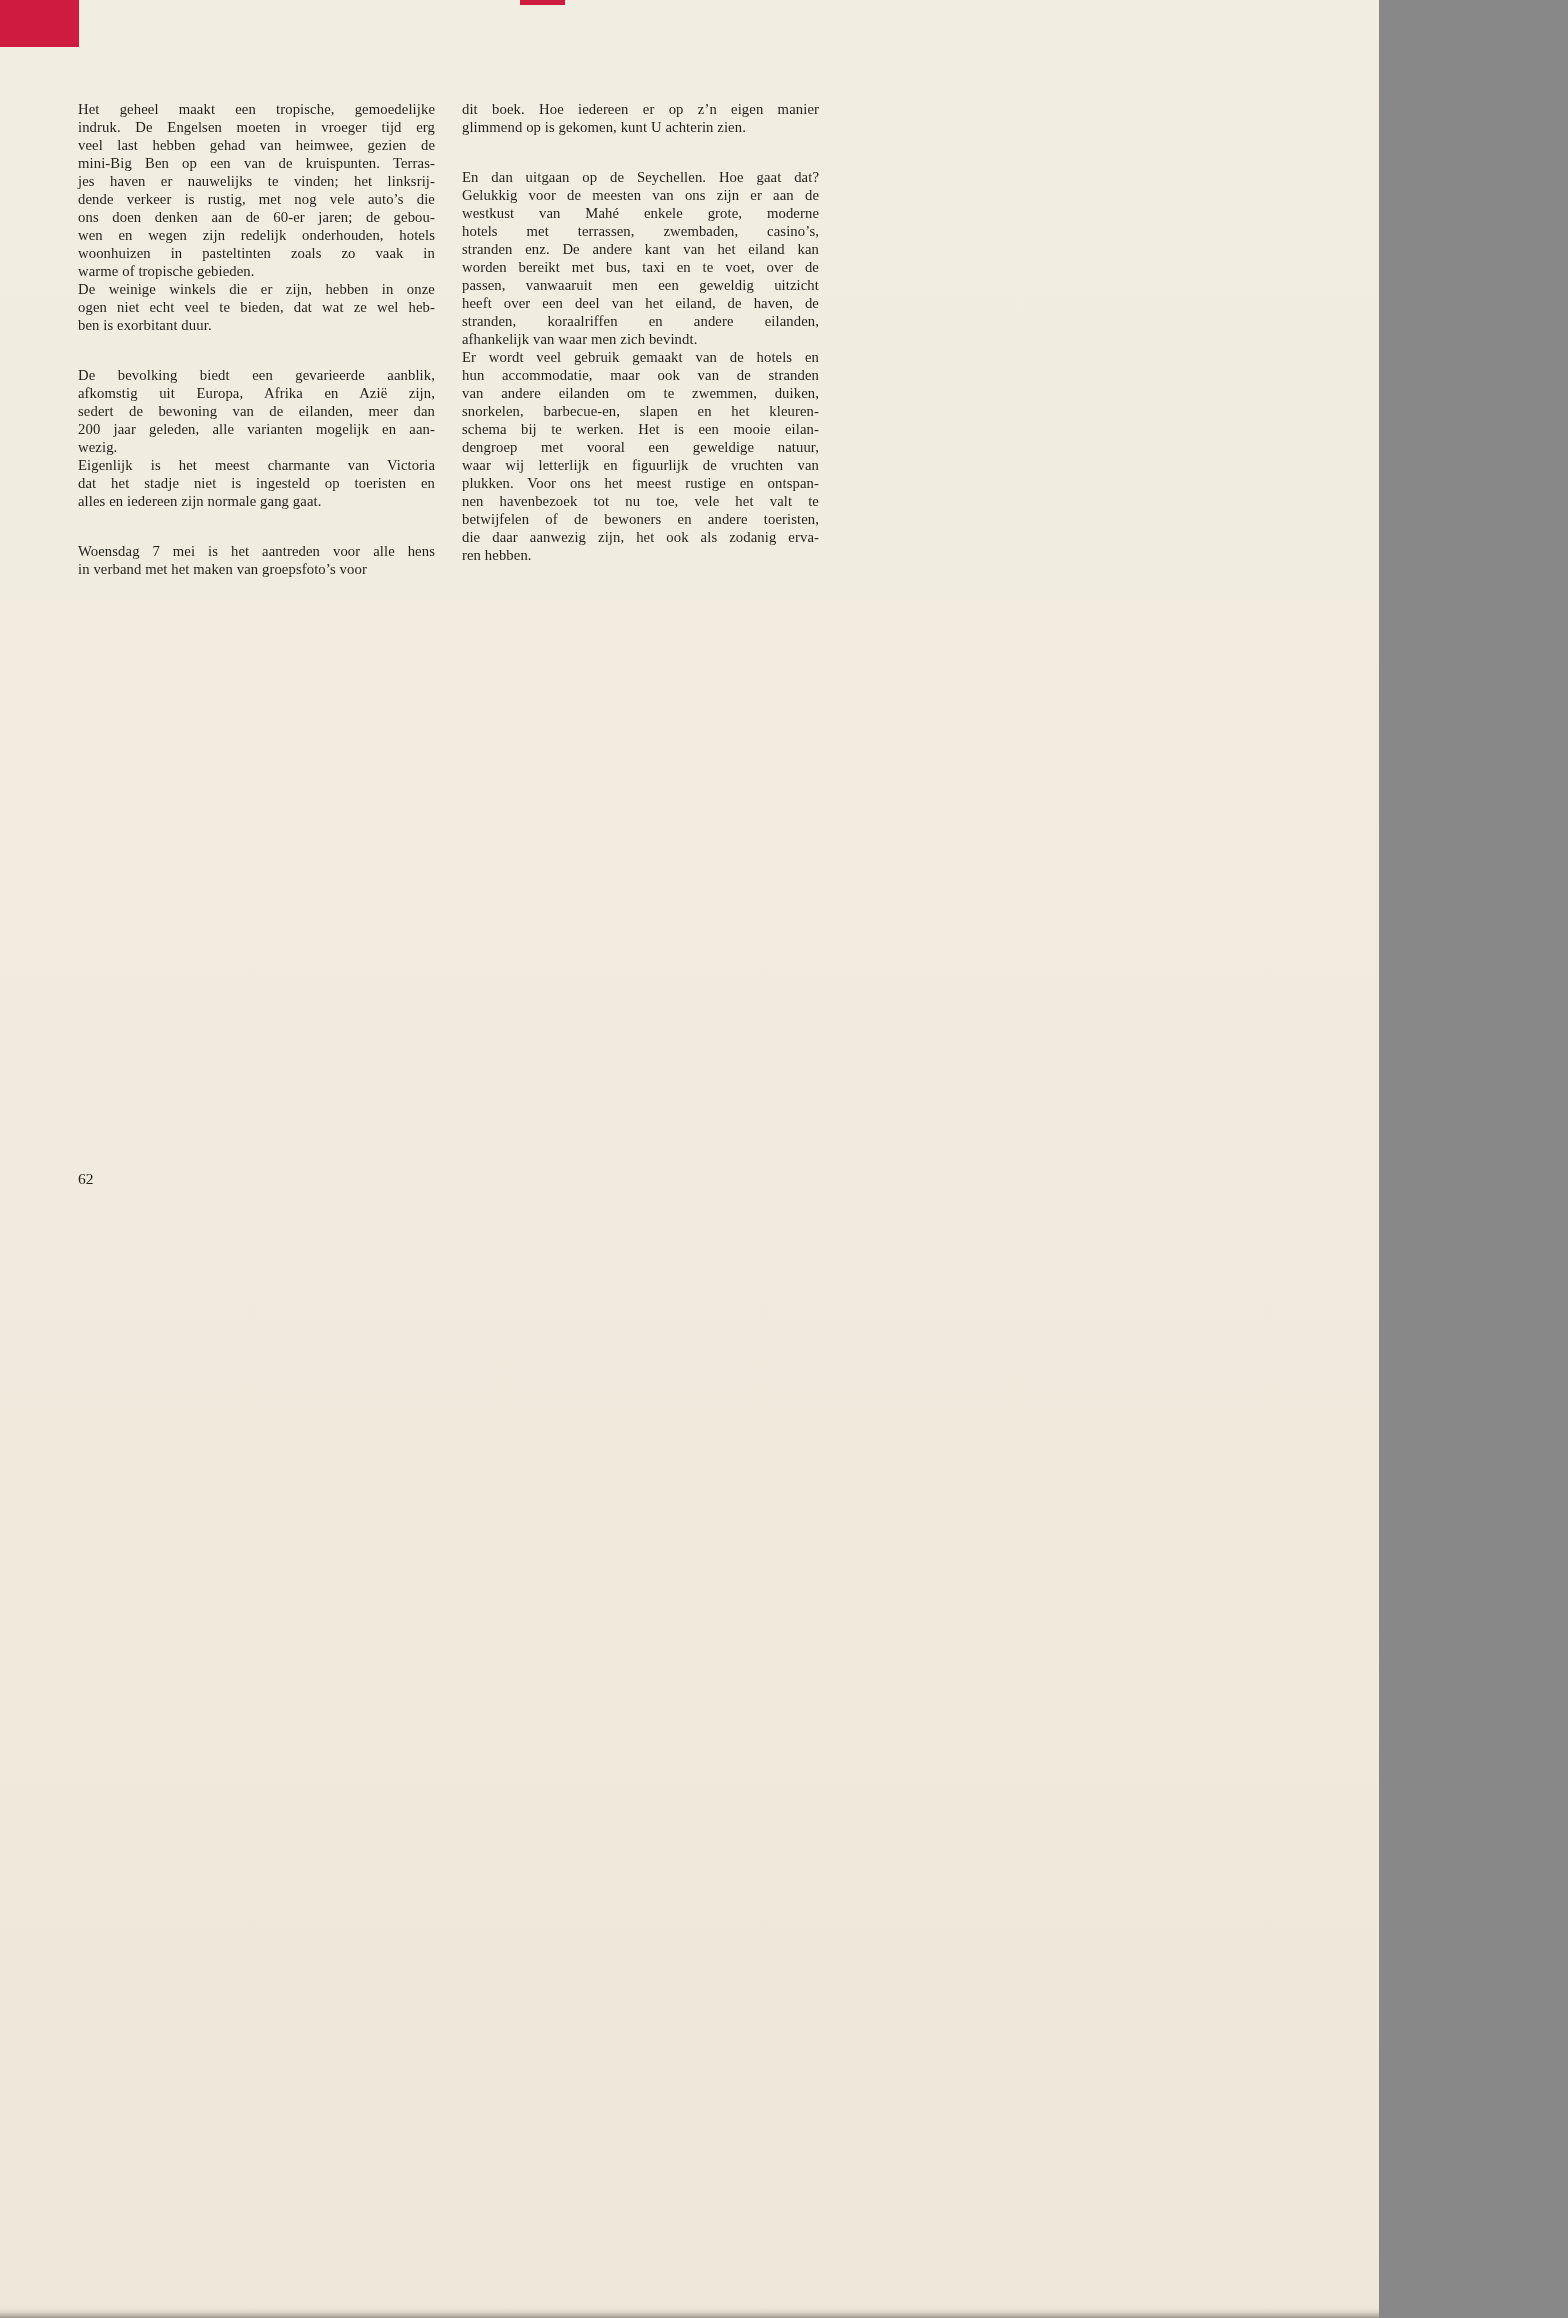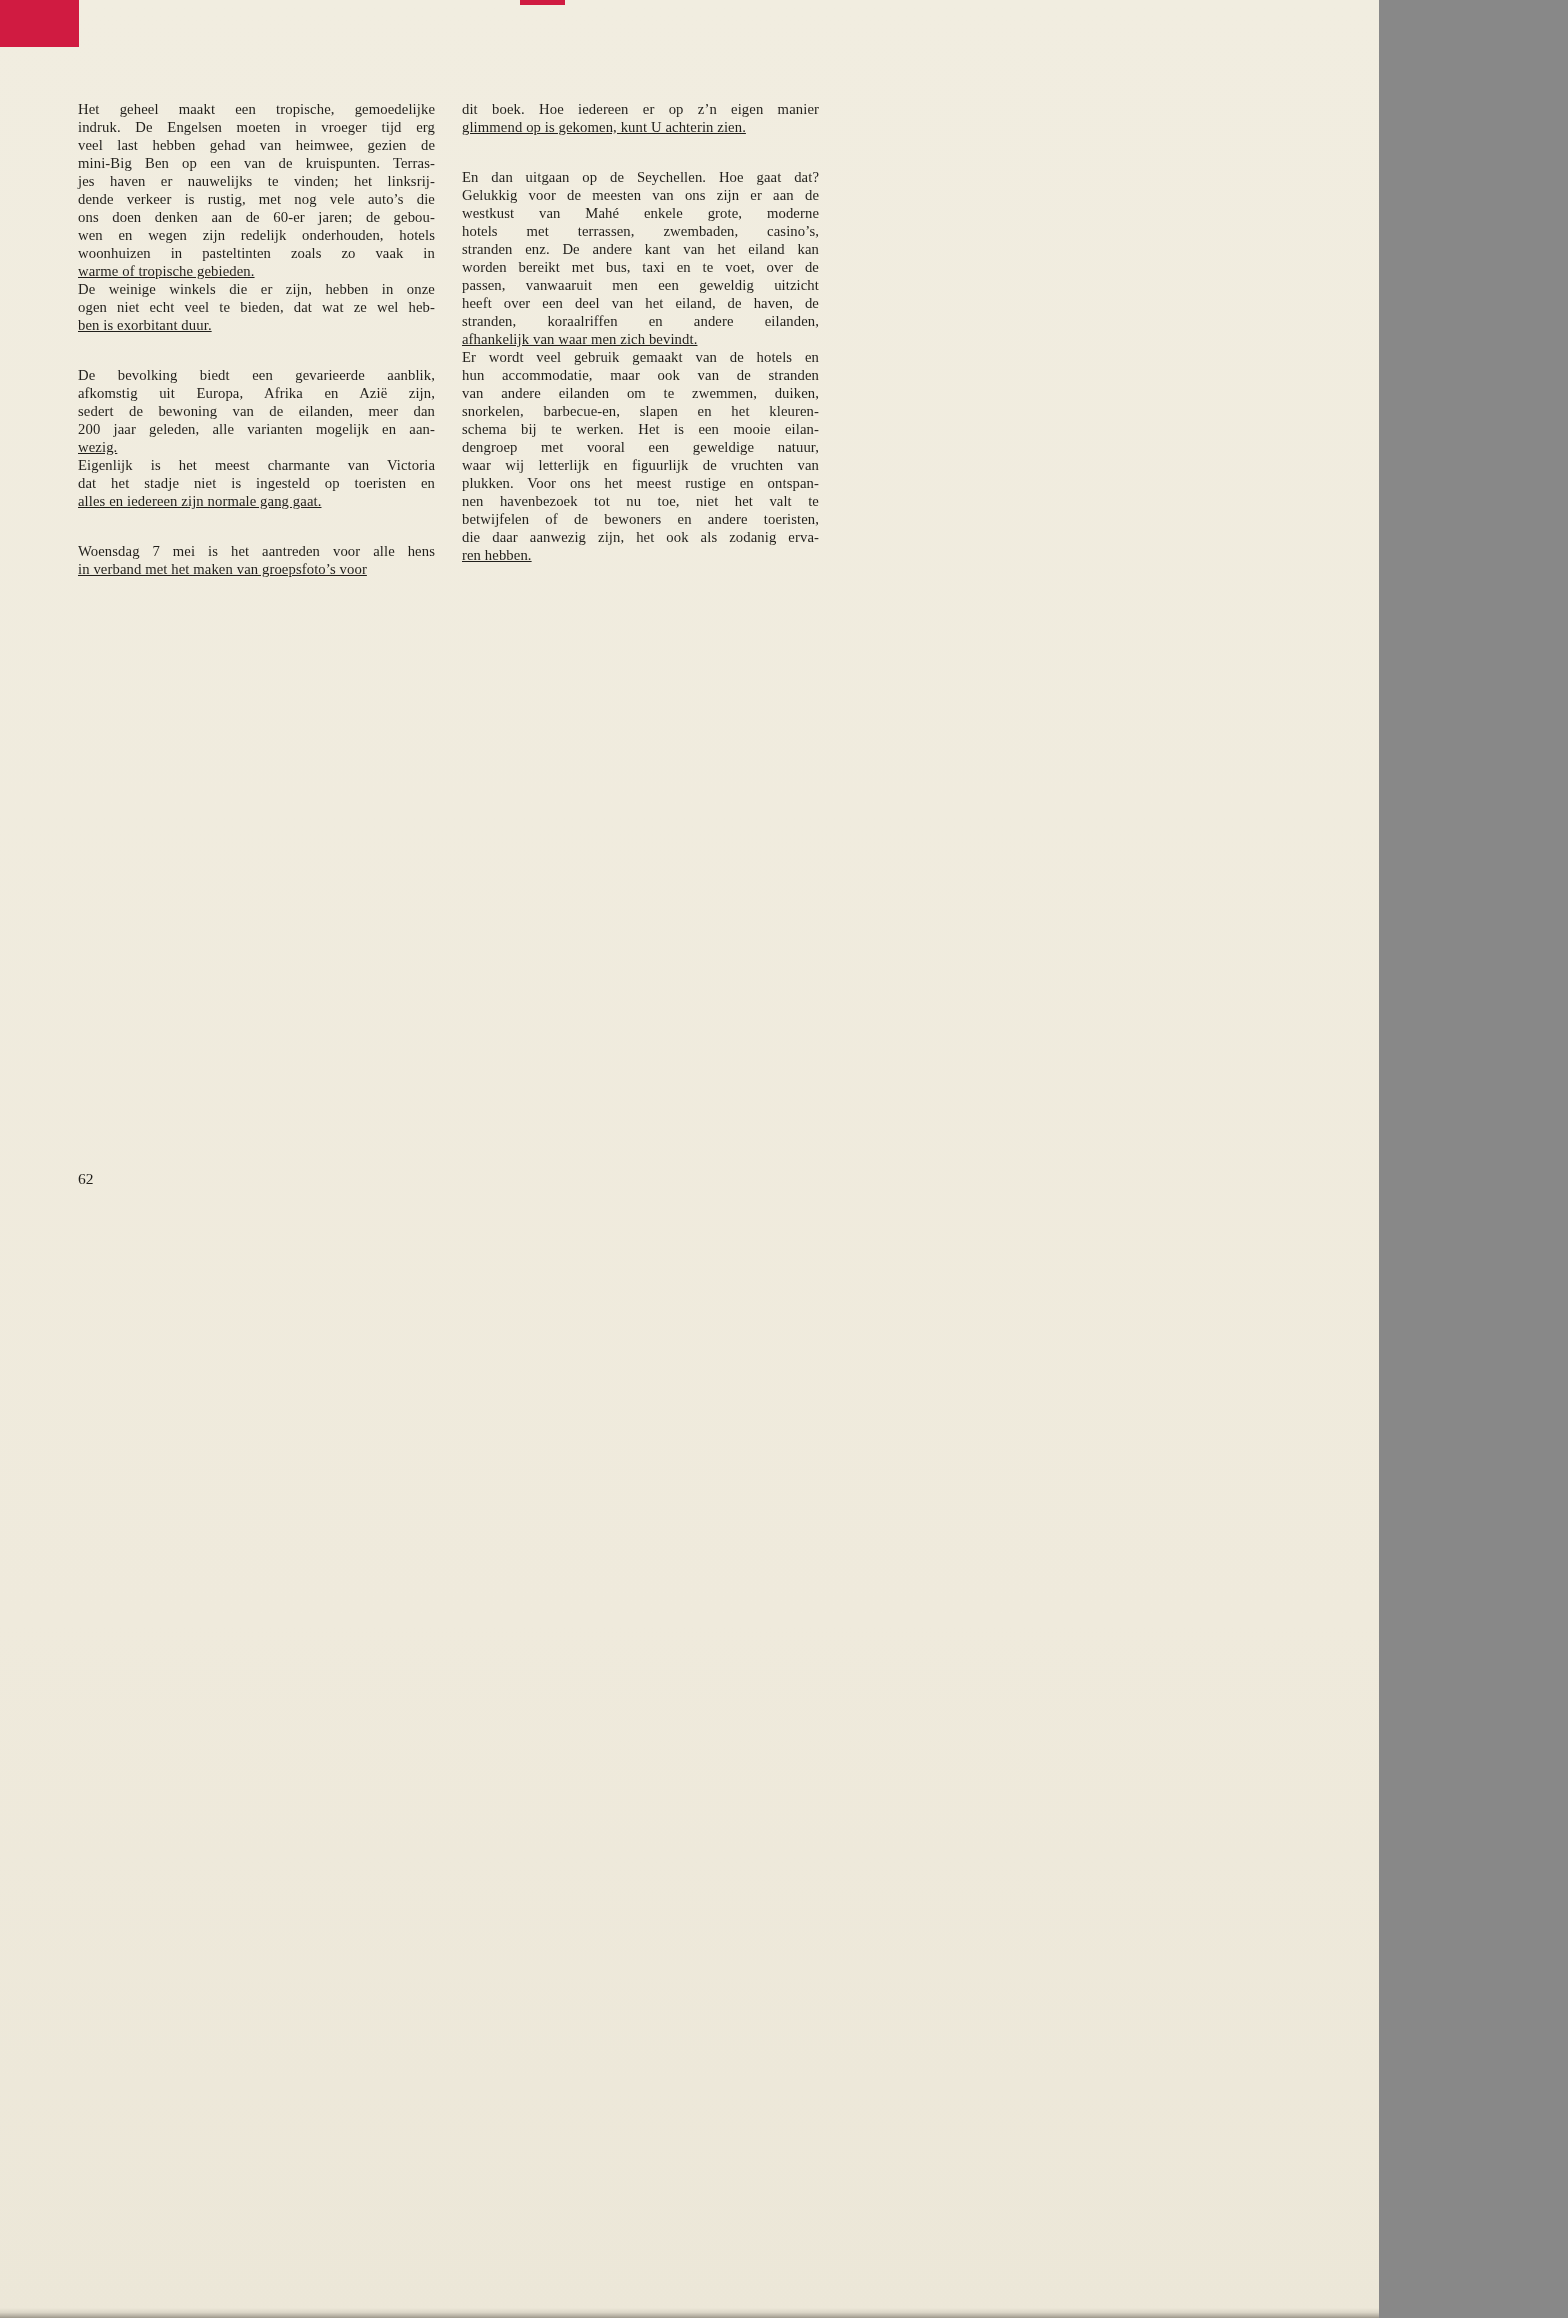--- a/index.html
+++ b/index.html
@@ -44,21 +44,20 @@
   .block + .block {
     margin-top: 32px;
   }
   .line {
     text-align: justify;
     text-align-last: justify;
     white-space: normal;
   }
   .line.end {
     text-align-last: left;
-    text-decoration: underline;
   }
   .page-number {
     position: absolute;
     left: 78px;
     top: 1170px;
     font-size: 15.5px;
     line-height: 18px;
   }
   .scan-edge-bottom {
     position: absolute;
@@ -128,21 +127,21 @@
           <div class="line">stranden, koraalriffen en andere eilanden,</div>
           <div class="line end">afhankelijk van waar men zich bevindt.</div>
           <div class="line">Er wordt veel gebruik gemaakt van de hotels en</div>
           <div class="line">hun accommodatie, maar ook van de stranden</div>
           <div class="line">van andere eilanden om te zwemmen, duiken,</div>
           <div class="line">snorkelen, barbecue-en, slapen en het kleuren-</div>
           <div class="line">schema bij te werken. Het is een mooie eilan-</div>
           <div class="line">dengroep met vooral een geweldige natuur,</div>
           <div class="line">waar wij letterlijk en figuurlijk de vruchten van</div>
           <div class="line">plukken. Voor ons het meest rustige en ontspan-</div>
-          <div class="line">nen havenbezoek tot nu toe, niet het valt te</div>
+          <div class="line">nen havenbezoek tot nu toe, vele het valt te</div>
           <div class="line">betwijfelen of de bewoners en andere toeristen,</div>
           <div class="line">die daar aanwezig zijn, het ook als zodanig erva-</div>
           <div class="line end">ren hebben.</div>
         </div>
       </div>
   </div>
 
   <div class="page-number">62</div>
 
   <div class="scan-edge-bottom"></div>

